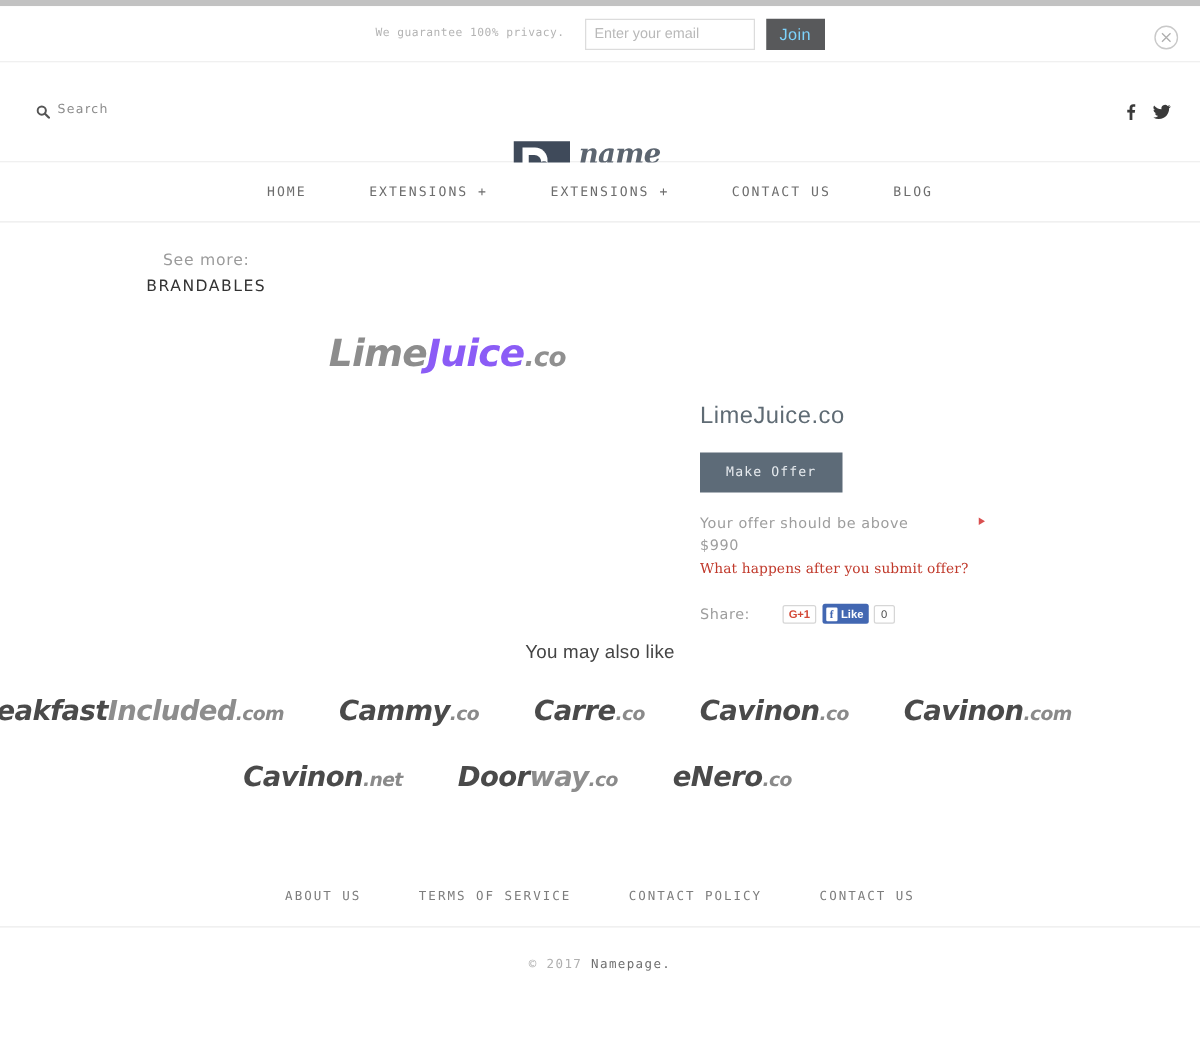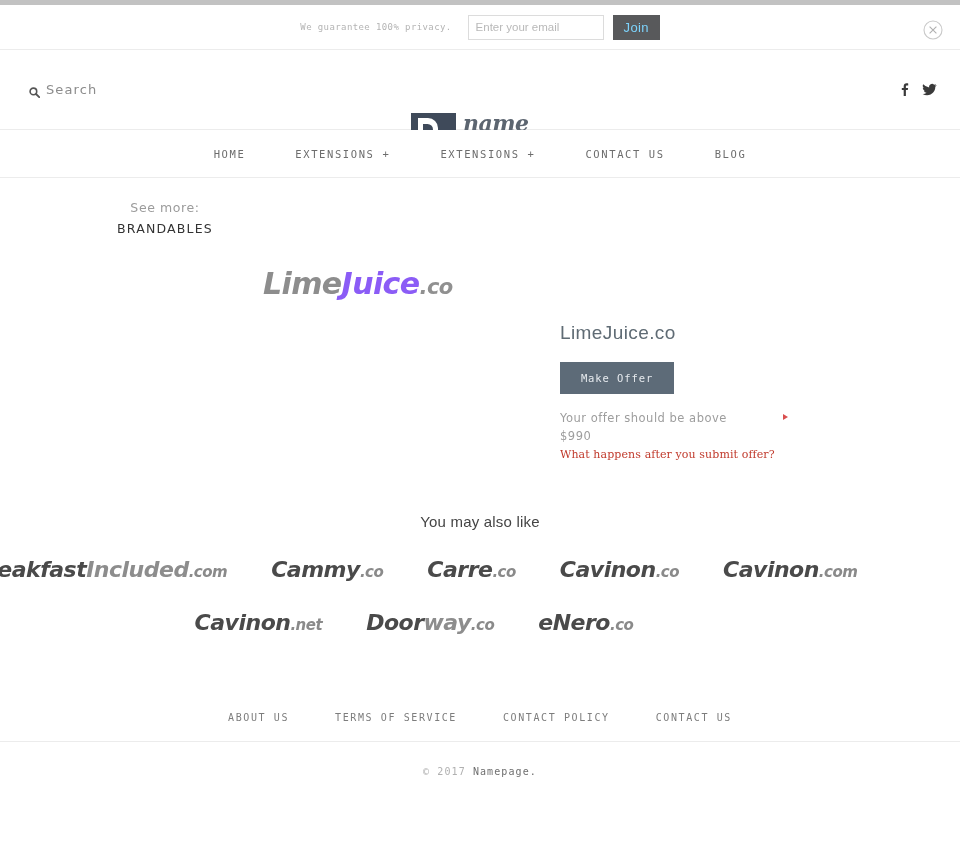--- a/index.html
+++ b/index.html
@@ -60,21 +60,21 @@
   .header {
     position:absolute; top:50px; left:0; width:960px; height:80px;
     background:#fff; border-bottom:1px solid #ececec;
   }
   .search {
     position:absolute; left:29px; top:32px;
     display:flex; align-items:center; cursor:pointer;
   }
   .search-icon { width:11px; height:11px; margin-right:6px; display:block; }
   .search-label {
-    font-size:13px; color:#8c8c8c; letter-spacing:1.1px;
+    font-size:10px; color:#8c8c8c; letter-spacing:1.1px;
     font-family:"DejaVu Sans", sans-serif;
   }
   .logo {
     position:absolute; left:411px; top:62px;
     display:flex; align-items:center; cursor:pointer;
   }
   .logo-mark {
     width:45px; height:45px; background:#3f4a5a;
     position:relative; margin-right:7px;
   }
@@ -315,20 +315,29 @@
 
     <button class="make-offer">Make Offer</button>
 
     <div class="offer-note">
       <div class="note-arrow"></div>
       <div class="offer-note-line">Your offer should be above</div>
       <div class="offer-note-line">$990</div>
       <span class="offer-link">What happens after you submit offer?</span>
     </div>
 
+    <div class="share-row">
+      <span class="share-label">Share:</span>
+      <span class="gplus">G+1</span>
+      <span class="fb-like">
+        <span class="f">f</span>
+        <span class="lbl">Like</span>
+      </span>
+      <span class="fb-count">0</span>
+    </div>
   </div>
 
   <div class="also-like">You may also like</div>
 
   <div class="related">
     <div class="rel-row r1">
       <span class="rel-item"><span class="t1">Breakfast</span><span class="t2">Included</span><span class="tld">.com</span></span>
       <span class="rel-item"><span class="t1">Cammy</span><span class="t2"></span><span class="tld">.co</span></span>
       <span class="rel-item"><span class="t1">Carre</span><span class="t2"></span><span class="tld">.co</span></span>
       <span class="rel-item"><span class="t1">Cavinon</span><span class="t2"></span><span class="tld">.co</span></span>

